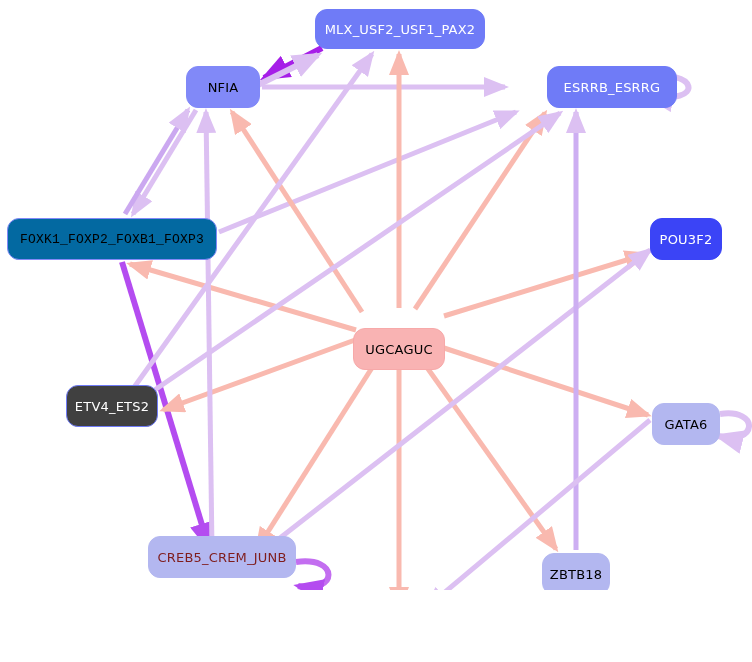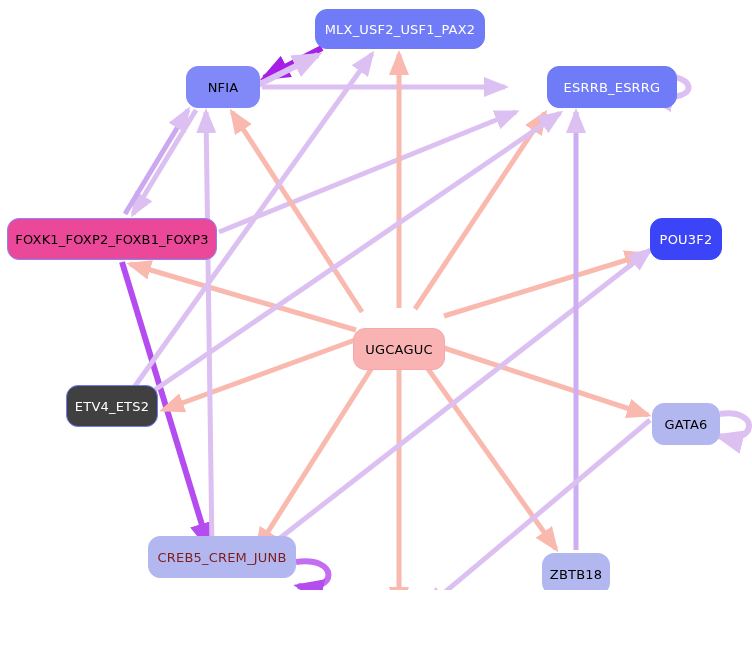--- a/index.html
+++ b/index.html
@@ -71,21 +71,21 @@
   <div id="nodes-group">
       <div class="node" style="left: 315px; top: 9px; width: 170px; height: 40px; background: rgb(111, 123, 247); border: 1px solid rgb(111, 123, 247); color: rgb(255, 255, 255);">
         <span>MLX_USF2_USF1_PAX2</span>
       </div>
       <div class="node" style="left: 186px; top: 66px; width: 74px; height: 42px; background: rgb(129, 137, 248); border: 1px solid rgb(129, 137, 248); color: rgb(0, 0, 0);">
         <span>NFIA</span>
       </div>
       <div class="node" style="left: 511px; top: 66px; width: 130px; height: 42px; background: rgb(111, 123, 247); border: 1px solid rgb(111, 123, 247); color: rgb(255, 255, 255); margin-left: 36px;">
         <span>ESRRB_ESRRG</span>
       </div>
-      <div class="node" style="left: 7px; top: 218px; width: 210px; height: 42px; background: #ec4899; border: 1px solid rgb(129, 137, 248); color: rgb(0, 0, 0);">
+      <div class="node" style="left: 7px; top: 218px; width: 210px; height: 42px; background: #0369a1; border: 1px solid rgb(129, 137, 248); color: rgb(0, 0, 0); font-family: Liberation Mono, monospace;">
         <span>FOXK1_FOXP2_FOXB1_FOXP3</span>
       </div>
       <div class="node" style="left: 650px; top: 218px; width: 72px; height: 42px; background: rgb(59, 68, 246); border: 1px solid rgb(59, 68, 246); color: rgb(255, 255, 255); align-items: center;">
         <span>POU3F2</span>
       </div>
       <div class="node" style="left: 353px; top: 328px; width: 92px; height: 42px; background: rgb(249, 179, 179); border: 1px solid rgb(247, 169, 169); color: rgb(0, 0, 0);">
         <span>UGCAGUC</span>
       </div>
       <div class="node" style="left: 66px; top: 385px; width: 92px; height: 42px; background: #404040; border: 1px solid rgb(111, 123, 247); color: rgb(255, 255, 255);">
         <span>ETV4_ETS2</span>

